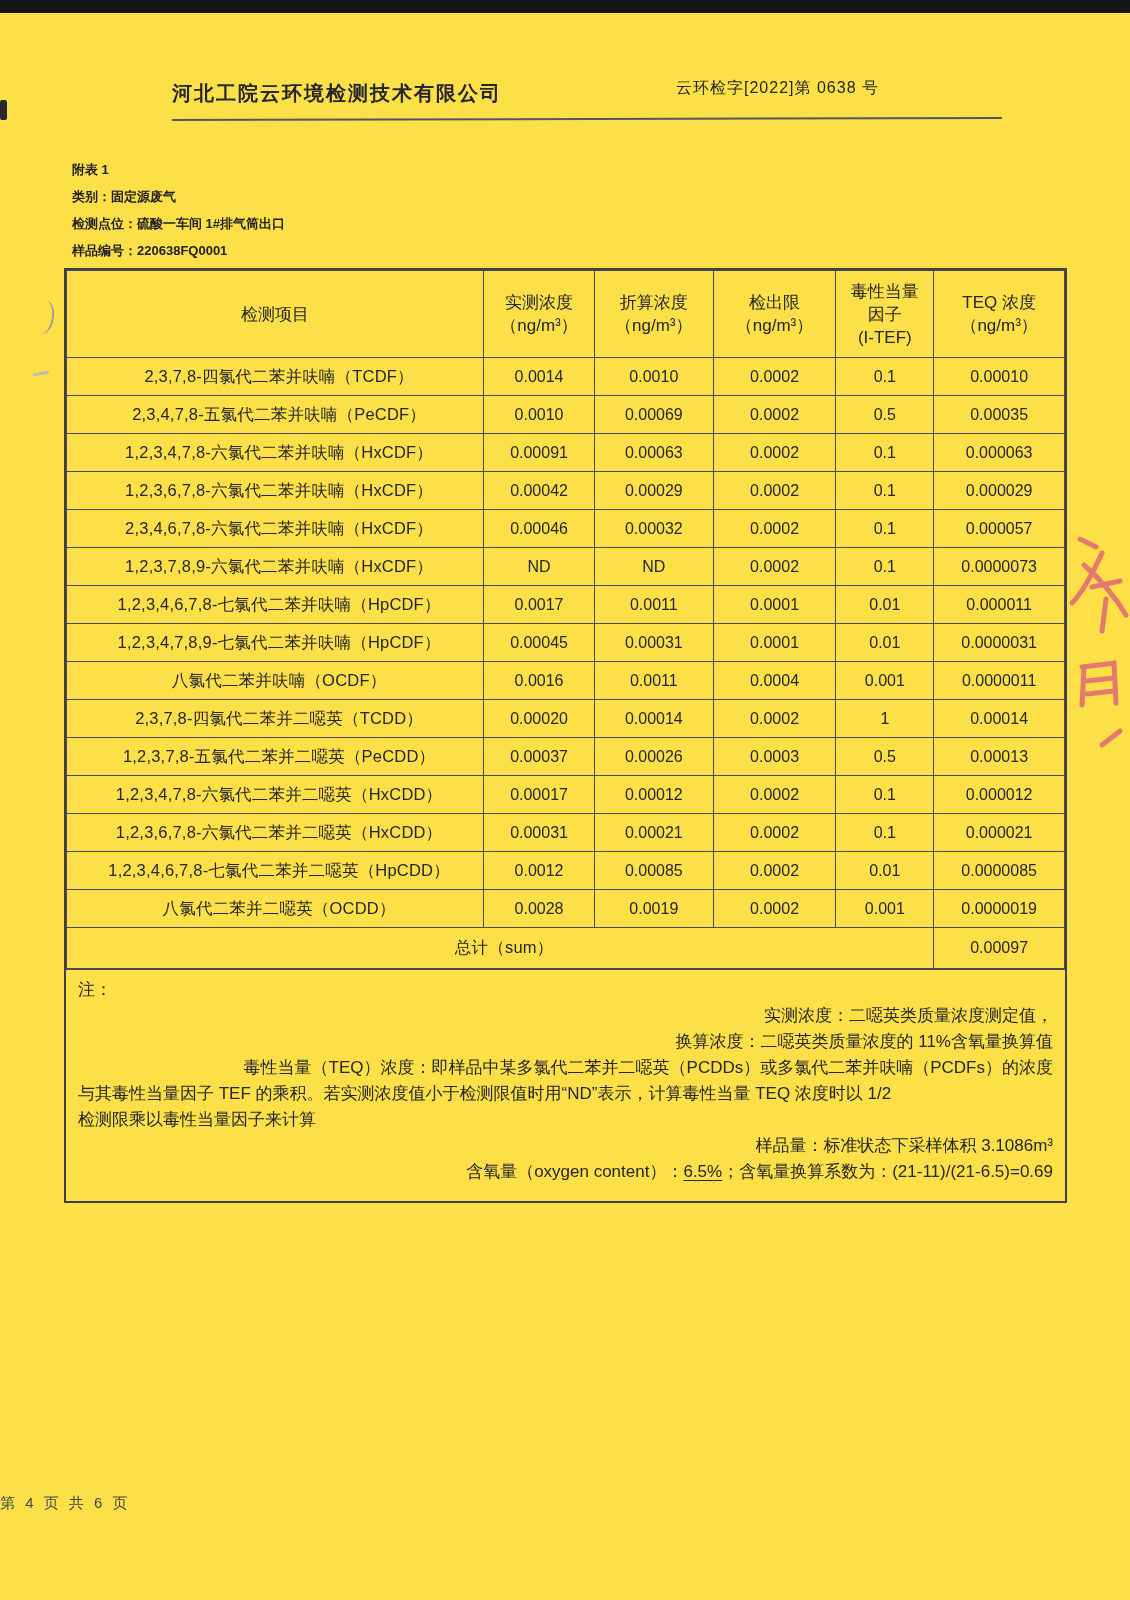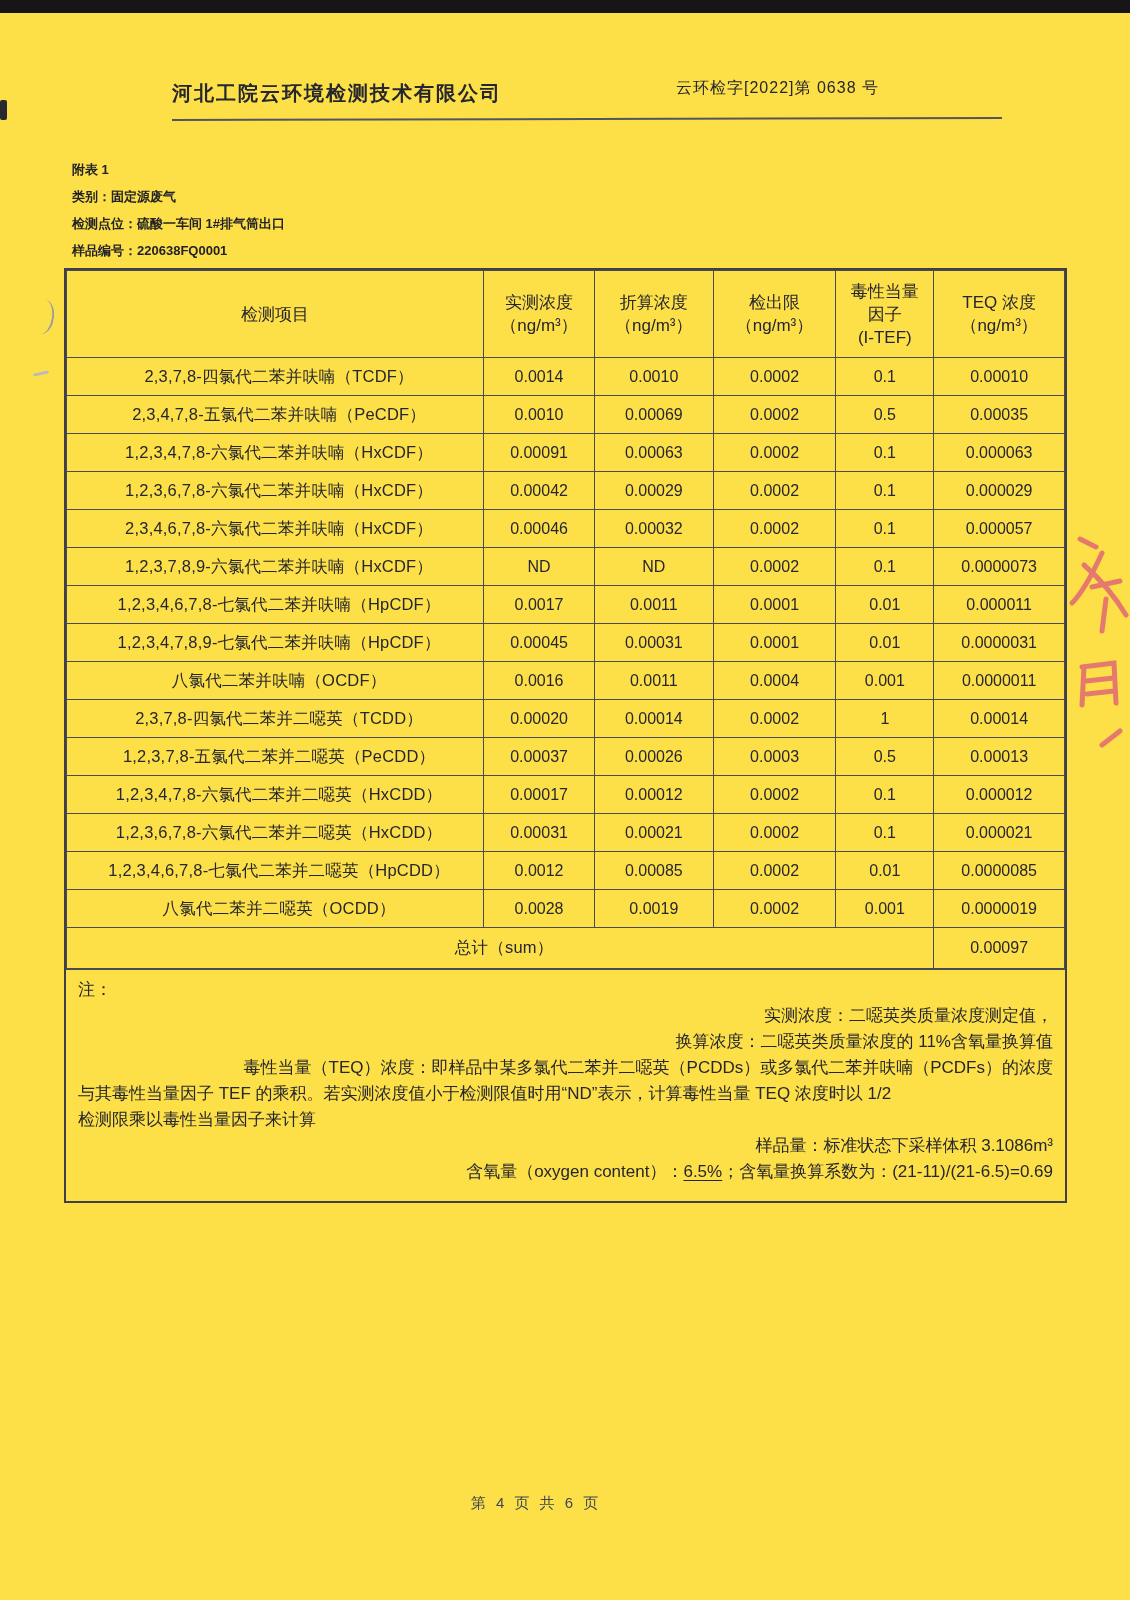--- a/index.html
+++ b/index.html
@@ -28,21 +28,21 @@
   th{height:82px;font-weight:400;font-size:17px;line-height:23px;white-space:pre-line;vertical-align:middle;text-align:center;padding:2px;}
   td{height:35px;font-size:16.5px;vertical-align:middle;}
   td.c-name{text-align:center;padding-left:9px;letter-spacing:0.2px;}
   td.c-num{text-align:center;font-size:16px;}
   tr.total-row td{height:38px;}
   
   .notes{border-top:1px solid #4a4a52;padding:7px 12px 16px 12px;font-size:17px;line-height:26px;color:#26262e;}
   .notes .ind{padding-left:44px;text-align:right;}
   .u{text-decoration:underline;text-underline-offset:3px;}
   
-  .footer{position:absolute;left:0;top:1494px;width:1072px;text-align:center;font-size:15px;letter-spacing:3px;color:#3f4852;}
+  .footer{position:absolute;left:0;top:1494px;width:1072px;font-size:15px;letter-spacing:3px;color:#3f4852;}
   
   .stamp{position:absolute;left:1062px;top:535px;width:68px;height:215px;}
 </style>
 </head>
 <body>
 
 <div class="page">
 
   <div class="scan-topbar"></div>
   <div class="mark-a"></div>

